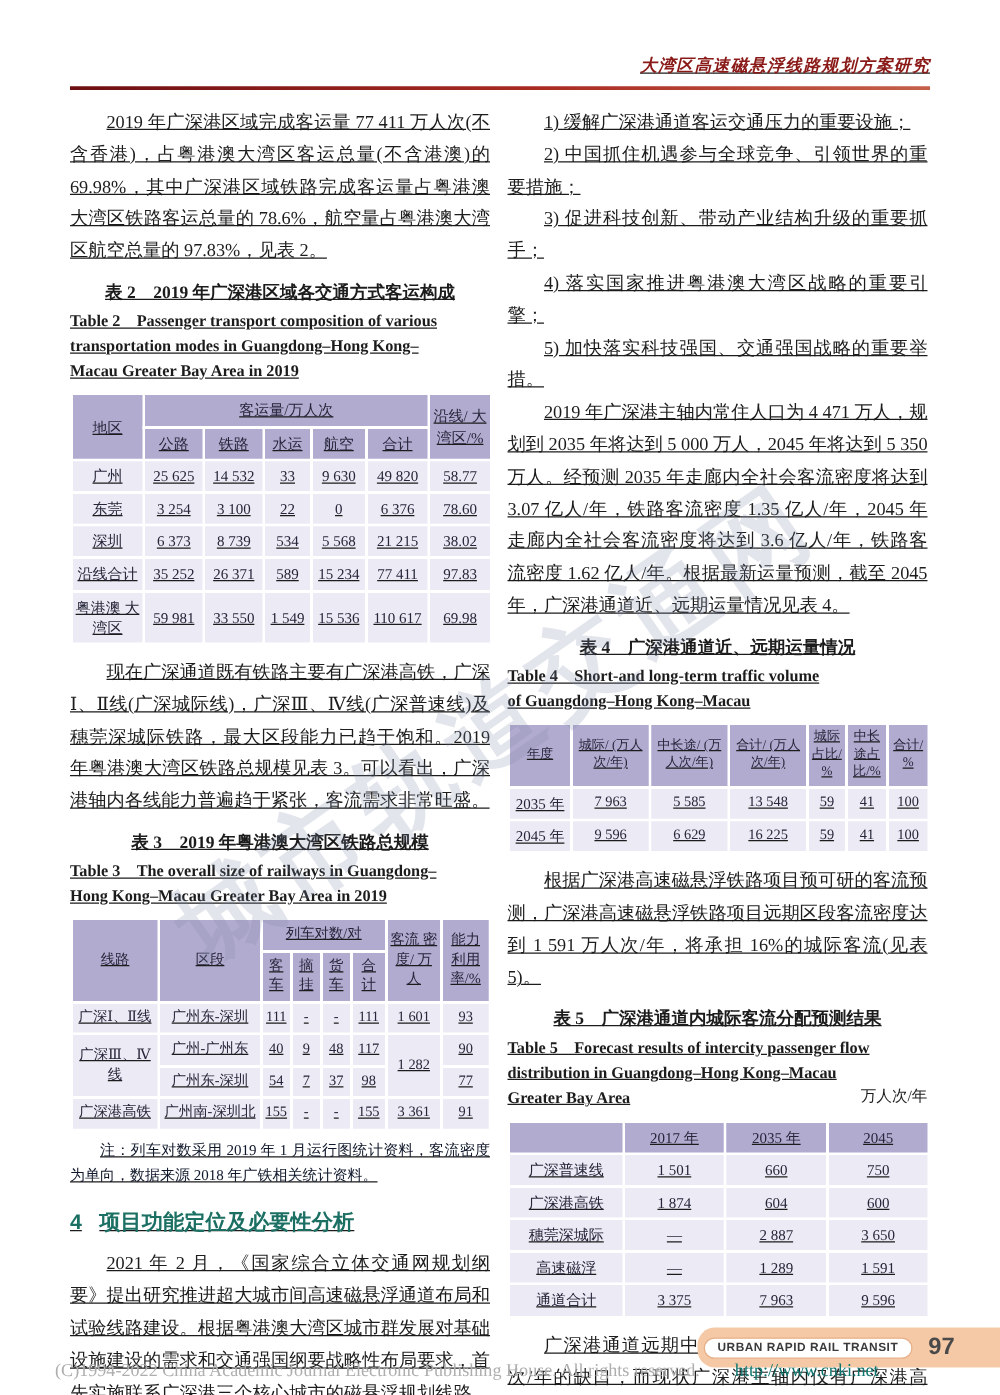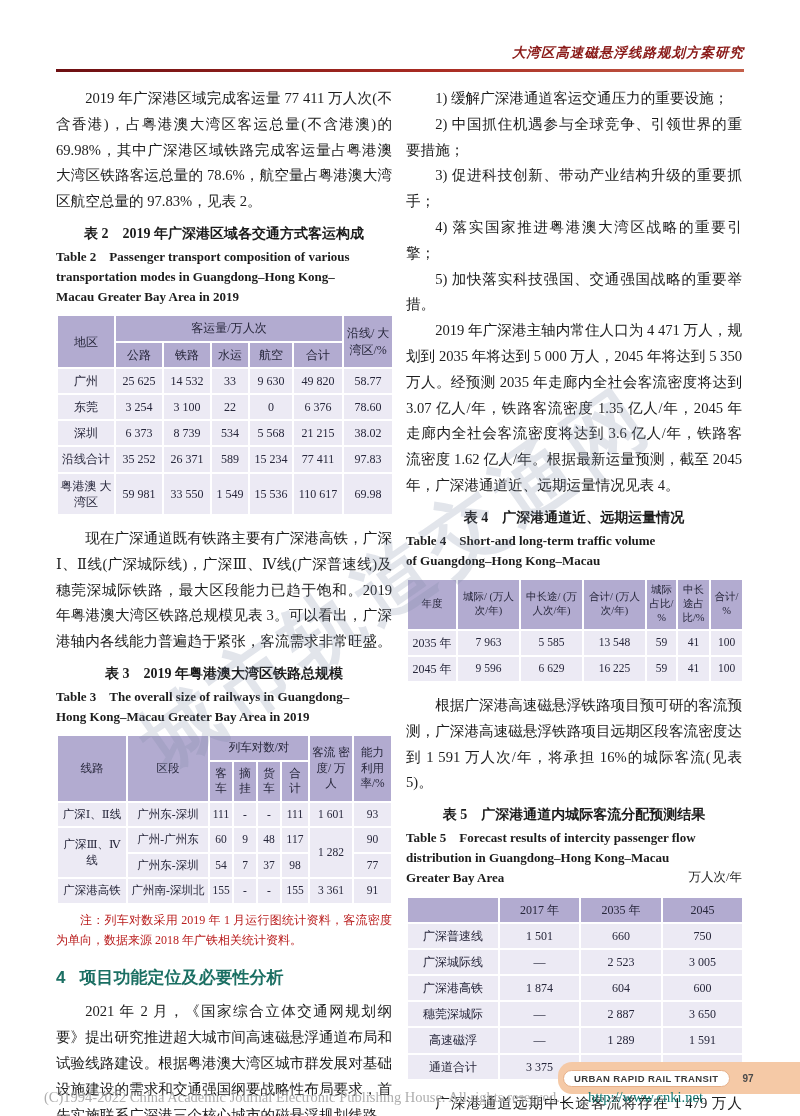--- a/index.html
+++ b/index.html
@@ -2,20 +2,21 @@
 <html><head>
 <meta charset="utf-8">
 <style>
   * { margin:0; padding:0; box-sizing:border-box; }
   html,body { background:#ffffff; }
   .page {
     position:relative; width:800px; height:1116px; margin:0 auto;
     background:#ffffff; overflow:hidden;
     font-family:"Liberation Serif","DejaVu Serif",serif;
     color:#1c1c1c;
+    text-decoration:underline;
   }
   
   .hdr { padding:44px 56px 0 56px; }
   .running-title {
     text-align:right; font-style:italic; font-weight:bold;
     font-size:13.5px; color:#8a1a18; letter-spacing:1px;
   }
   .header-rule {
     margin-top:7px; height:3px;
     background:linear-gradient(to right,#6d0f12,#a92b22 55%,#c4604a);
@@ -35,21 +36,21 @@
   table.dt th, table.dt td {
     border:2px solid #ffffff; text-align:center; vertical-align:middle;
     padding:4px 1px; font-weight:normal; line-height:1.35; overflow:hidden;
   }
   table.dt thead th { background:#b2abd0; }
   table.dt tbody th, table.dt tbody td { background:#eceaf4; }
   table.t3 { font-size:11.5px; }
   table.t4 td { font-size:11.5px; }
   table.t4 thead th { font-size:10.5px; padding:3px 1px; }
   .tbl-note { font-size:12px; line-height:1.65; text-align:justify; text-indent:2em;
-              margin-top:6px; color:#b91c1c; }
+              margin-top:6px; color:#0f172a; }
   
   .sec-h { margin:16px 0 10px 0; font-family:"Liberation Sans","DejaVu Sans",sans-serif;
            font-weight:bold; font-size:17px; color:#1b6f63; }
   .sec-h .num { margin-right:14px; }
   
   .watermark {
     position:absolute; left:150px; top:700px; white-space:nowrap;
     font-size:78px; letter-spacing:8px; color:rgba(125,135,165,0.22);
     transform:rotate(-35deg); transform-origin:left center; pointer-events:none;
     font-weight:bold;
@@ -59,21 +60,21 @@
     position:absolute; right:0; top:1062px; height:32px; width:242px;
     background:#f5c9a6; border-radius:14px 0 0 14px;
     display:flex; align-items:center;
   }
   .pill-cap {
     margin-left:5px; background:#ffffff; border:1px solid #e7b089; border-radius:12px;
     padding:2px 10px; font-family:"Liberation Sans","DejaVu Sans",sans-serif;
     font-size:9.5px; font-weight:bold; letter-spacing:0.4px; color:#3a3a3a; white-space:nowrap;
   }
   .pill-num { margin-left:13px; font-family:"Liberation Sans","DejaVu Sans",sans-serif;
-              font-size:10px; font-weight:bold; color:#4a4a4a; }
+              font-size:19px; font-weight:bold; color:#4a4a4a; }
   .copyright-row {
     position:absolute; left:8px; right:8px; top:1089px; display:flex;
     font-size:14.5px; color:#aeaeae;margin-left:36px;
   }
   .copyright-row .url { margin-left:28px; color:#0f766e; text-decoration:none; }
 </style>
 </head>
 <body>
 
 <div class="page">
@@ -211,21 +212,21 @@
               <td>111</td>
               <td>-</td>
               <td>-</td>
               <td>111</td>
               <td>1 601</td>
               <td>93</td>
             </tr>
             <tr>
               <th rowspan="2">广深Ⅲ、Ⅳ线</th>
               <td>广州-广州东</td>
-              <td>60</td>
+              <td>40</td>
               <td>9</td>
               <td>48</td>
               <td>117</td>
               <td rowspan="2">1 282</td>
               <td>90</td>
             </tr>
             <tr>
               <td>广州东-深圳</td>
               <td>54</td>
               <td>7</td>
@@ -344,26 +345,20 @@
             </tr>
           </thead>
           <tbody>
             <tr>
               <th>广深普速线</th>
               <td>1 501</td>
               <td>660</td>
               <td>750</td>
             </tr>
             <tr>
-              <th>广深城际线</th>
-              <td>—</td>
-              <td>2 523</td>
-              <td>3 005</td>
-            </tr>
-            <tr>
               <th>广深港高铁</th>
               <td>1 874</td>
               <td>604</td>
               <td>600</td>
             </tr>
             <tr>
               <th>穗莞深城际</th>
               <td>—</td>
               <td>2 887</td>
               <td>3 650</td>

